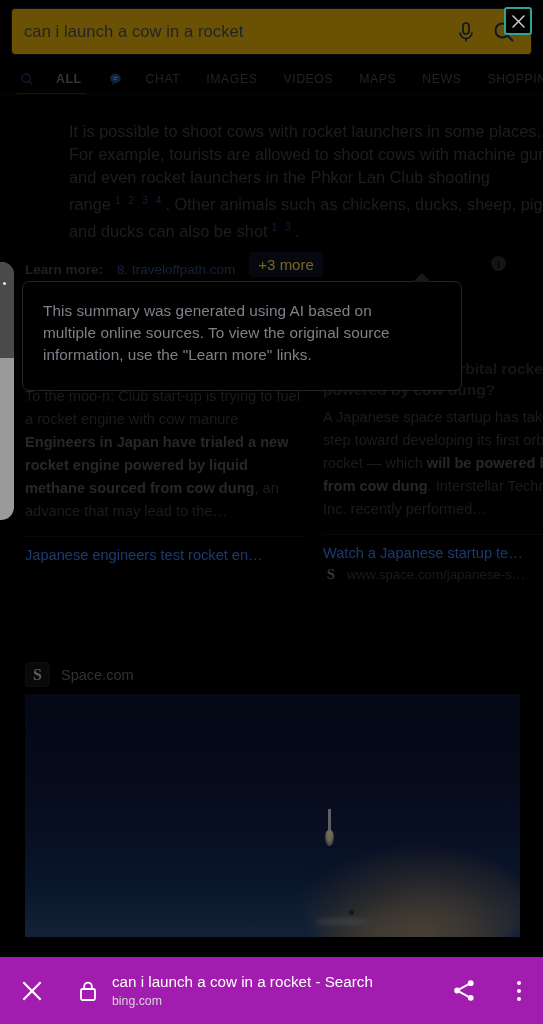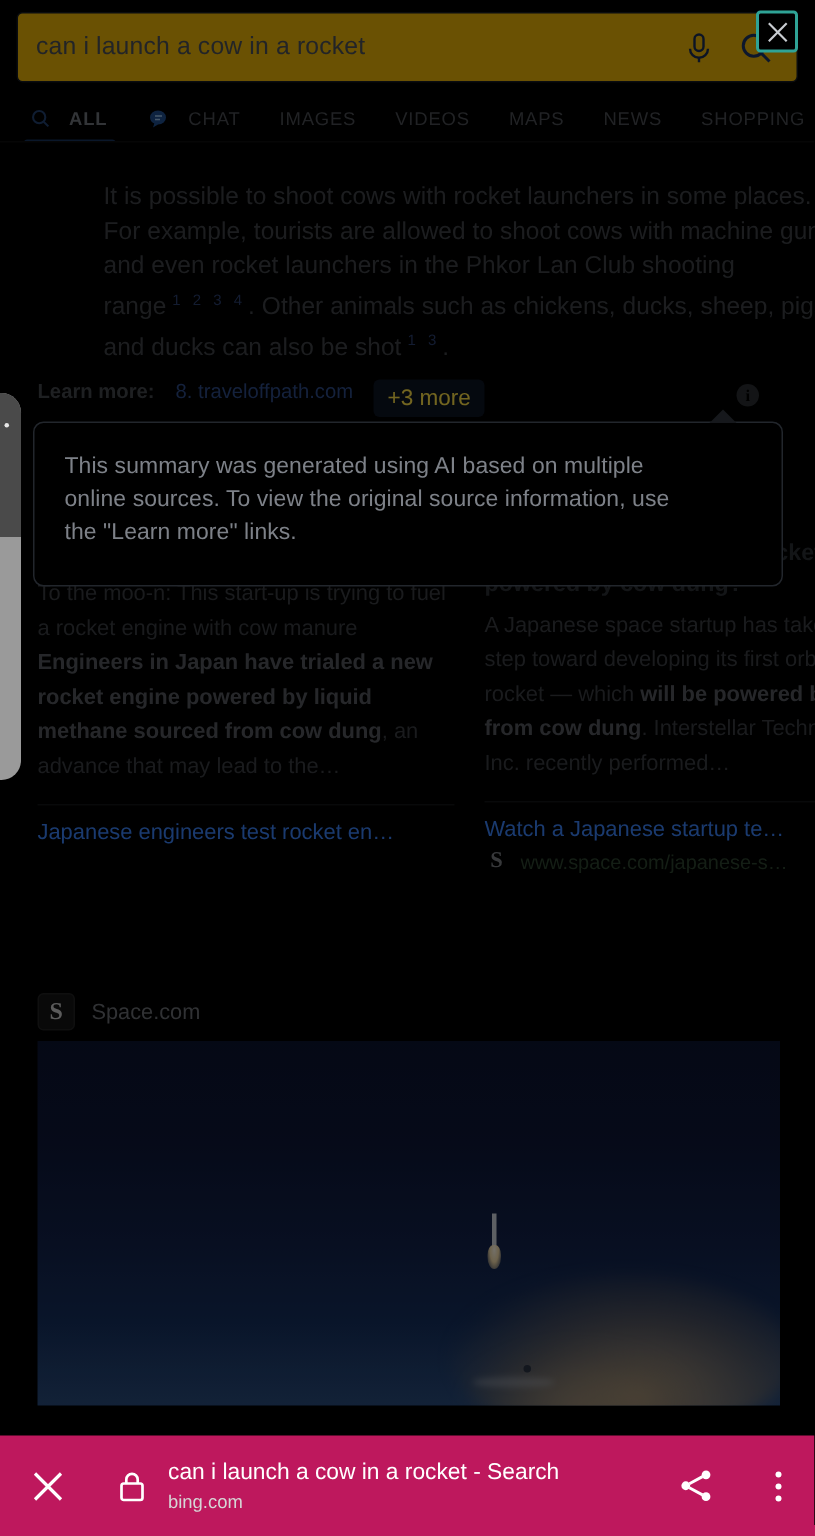--- a/index.html
+++ b/index.html
@@ -53,21 +53,21 @@
     width: 543px; height: 32px;
     display: flex;
     align-items: center;
     overflow: hidden;
     white-space: nowrap;
     border-bottom: 1px solid #0e0e0e;
   }
   .tab {
     display: flex;
     align-items: center;
-    gap: 12px;
+    gap: 22px;
     height: 32px;
     padding: 0 13px;
     font-size: 12.3px;
     letter-spacing: 0.55px;
     color: #4a4d52;
     cursor: pointer;
     position: relative;
     flex: none;
   }
   .tab.first { padding-left: 20px; }
@@ -98,21 +98,21 @@
     vertical-align: super;
     margin: 0 4px;
   }
 
   
   .learnmore-row {
     position: absolute;
     left: 25px; top: 253px;
     width: 492px; height: 24px;
     display: flex;
-    align-items: flex-start;
+    align-items: flex-end;
     gap: 14px;
   }
   .learnmore-label {
     font-size: 13.5px;
     font-weight: bold;
     color: #44474c;
   }
   .learnmore-link {
     font-size: 13.5px;
     color: #2d4a85;
@@ -137,21 +137,21 @@
     font-weight: bold;
     display: flex; align-items: center; justify-content: center;
     font-family: "Liberation Serif", serif;
     cursor: pointer;
   }
 
   
   .tooltip {
     position: absolute;
     left: 22px; top: 281px;
-    width: 500px;
+    width: 440px;
     padding: 18px 20px 24px 20px;
     border: 1px solid #22262c;
     border-radius: 7px;
     background: #000;
     z-index: 30;
   }
   .tooltip-arrow {
     position: absolute;
     right: 30px; top: -9px;
     width: 0; height: 0;
@@ -350,21 +350,21 @@
     width: 5px; height: 5px;
     border-radius: 50%;
     background: #2b3344;
   }
 
   
   .bottombar {
     position: absolute;
     left: 0; bottom: 0;
     width: 543px; height: 67px;
-    background: #be185d;
+    background: #a21caf;
     display: flex;
     align-items: center;
     z-index: 50;
   }
   .bb-close { width: 64px; display:flex; align-items:center; justify-content:center; cursor:pointer;}
   .bb-lock  { width: 48px; display:flex; align-items:center; justify-content:center; }
   .bb-titles { flex: 1; min-width: 0; padding-right: 10px;}
   .bb-title { font-size: 15.2px; color: #ffffff; line-height: 19px; white-space:nowrap; overflow:hidden; text-overflow:ellipsis;}
   .bb-dom { font-size: 12.3px; color: #d6d6d6; line-height: 16px; margin-top: 2px;}
   .bb-share { width: 62px; display:flex; align-items:center; justify-content:center; cursor:pointer;}
@@ -445,21 +445,21 @@
   <div class="learnmore-row">
     <span class="learnmore-label">Learn more:</span>
     <span class="learnmore-link">8. traveloffpath.com</span>
     <span class="more-chip">+3 more</span>
     <span class="info-icon">i</span>
   </div>
 
   <div class="cards">
     <div class="card">
       <div class="card-title">Can cow dung fuel a rocket engine?</div>
-      <div class="card-body"><span>To the moo-n: This start-up is trying to fuel a rocket engine with cow manure </span><b>Engineers in Japan have trialed a new rocket engine powered by liquid methane sourced from cow dung</b><span>, an advance that may lead to the…</span></div>
+      <div class="card-body"><span>To the moo-n: Club start-up is trying to fuel a rocket engine with cow manure </span><b>Engineers in Japan have trialed a new rocket engine powered by liquid methane sourced from cow dung</b><span>, an advance that may lead to the…</span></div>
       <div class="card-sep"></div>
       <div class="card-link">Japanese engineers test rocket en…</div>
     </div>
 
     <div class="card">
       <div class="card-title">Will Japan's first orbital rocket be powered by cow dung?</div>
       <div class="card-body"><span>A Japanese space startup has taken a big step toward developing its first orbital rocket — which </span><b>will be powered by gas from cow dung</b><span>. Interstellar Technologies Inc. recently performed…</span></div>
       <div class="card-sep"></div>
       <div class="card-link">Watch a Japanese startup te…</div>
       <div class="card-url-row">

